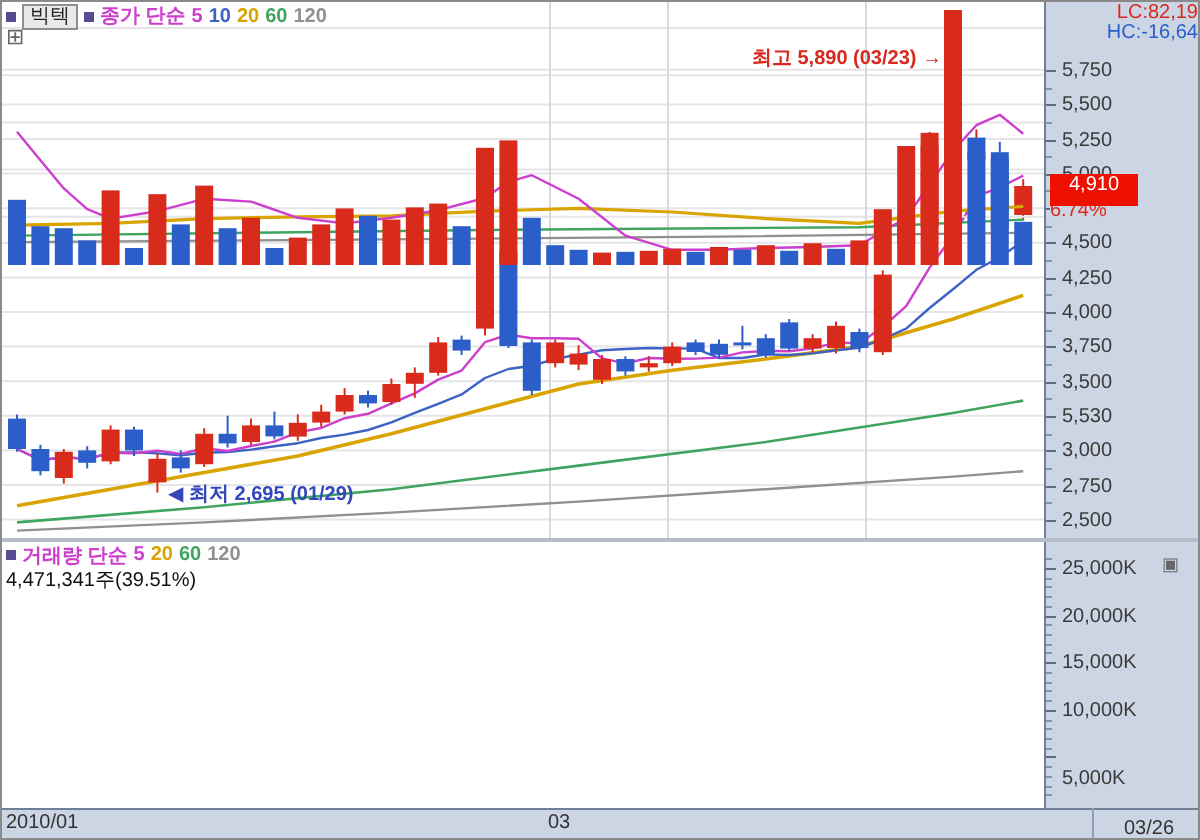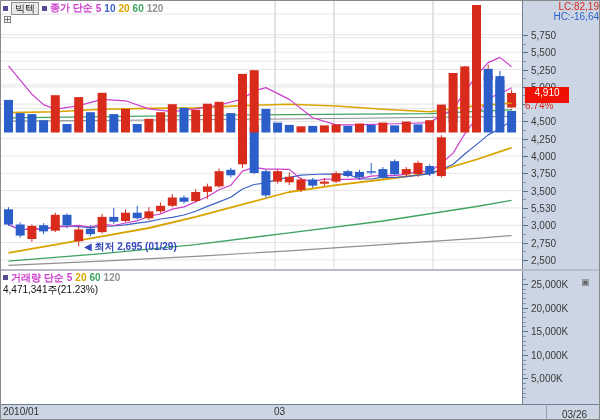--- a/index.html
+++ b/index.html
@@ -237,20 +237,24 @@
     <span class="sq"></span>
     <span class="lg" style="color: rgb(204, 62, 204);">종가 단순</span>
     <span class="lg" style="color: rgb(204, 62, 204);">5</span>
     <span class="lg" style="color: rgb(59, 98, 196);">10</span>
     <span class="lg" style="color: rgb(217, 164, 0);">20</span>
     <span class="lg" style="color: rgb(63, 164, 95);">60</span>
     <span class="lg" style="color: rgb(144, 144, 144);">120</span>
   </div>
   <div class="icon-btn" style="left:2px;top:13px;">⊞</div>
 
+  <div id="annoHigh" class="anno anno-high" style="color: rgb(217, 40, 30); left: 470px; top: 21px;">
+    <span>최고 5,890 (03/23)</span>
+    <span>→</span>
+  </div>
   <div id="annoLow" class="anno" style="color: rgb(51, 70, 187); left: 83px; top: 239px;">
     <span>◀</span>
     <span>최저 2,695 (01/29)</span>
   </div>
 
   <div id="priceAxis" class="axis axis-price">
     <div class="lcdc" style="top: 0px; color: rgb(217, 40, 30);">LC:82,19</div>
     <div class="lcdc" style="top: 10px; color: rgb(43, 94, 201);">HC:-16,64</div>
   <div class="tickdash" style="top: 259px;"></div>
       <div class="tickdash minor" style="top: 250px;"></div>
@@ -301,21 +305,21 @@
 
   <div class="vol-header">
     <div class="row1">
       <span class="sq"></span>
       <span class="lg" style="color: rgb(204, 62, 204);">거래량 단순</span>
       <span class="lg" style="color: rgb(204, 62, 204);">5</span>
       <span class="lg" style="color: rgb(217, 164, 0);">20</span>
       <span class="lg" style="color: rgb(63, 164, 95);">60</span>
       <span class="lg" style="color: rgb(144, 144, 144);">120</span>
     </div>
-    <div class="vol-stat">4,471,341주(21.23%)</div>
+    <div class="vol-stat">4,471,341주(39.51%)</div>
   </div>
 
   <div id="volAxis" class="axis axis-vol">
     <div class="icon-btn" style="left:58px;top:6px;font-size:9px;">▣</div>
   <div class="tickdash minor" style="top: 126px;"></div>
       <div class="tickdash minor" style="top: 122px;"></div>
       <div class="tickdash minor" style="top: 117px;"></div>
       <div class="tickdash minor" style="top: 112px;"></div>
       <div class="tickdash" style="top: 107px;"></div>
       <div class="tickdash minor" style="top: 103px;"></div>
@@ -336,21 +340,21 @@
       <div class="tickdash minor" style="top: 32px;"></div>
       <div class="tickdash minor" style="top: 27px;"></div>
       <div class="tickdash minor" style="top: 22px;"></div>
       <div class="tickdash minor" style="top: 18px;"></div>
       <div class="tickdash" style="top: 13px;"></div>
       <div class="tickdash minor" style="top: 8px;"></div>
       <div class="ticklabel" style="top: 8px;">25,000K</div>
       <div class="ticklabel" style="top: 32px;">20,000K</div>
       <div class="ticklabel" style="top: 55px;">15,000K</div>
       <div class="ticklabel" style="top: 79px;">10,000K</div>
-      <div class="ticklabel" style="top: 102px; text-align: right;">5,000K</div>
+      <div class="ticklabel" style="top: 113px; text-align: right;">5,000K</div>
     </div>
 
   <div class="datestrip"></div>
   <div class="dlabel" style="left:2px;">2010/01</div>
   <div class="dlabel" style="left:273px;">03</div>
   <div class="datecell-right">
     <span class="dlabel" style="position:static;text-align:right;">03/26</span>
   </div>
 
 </div>

